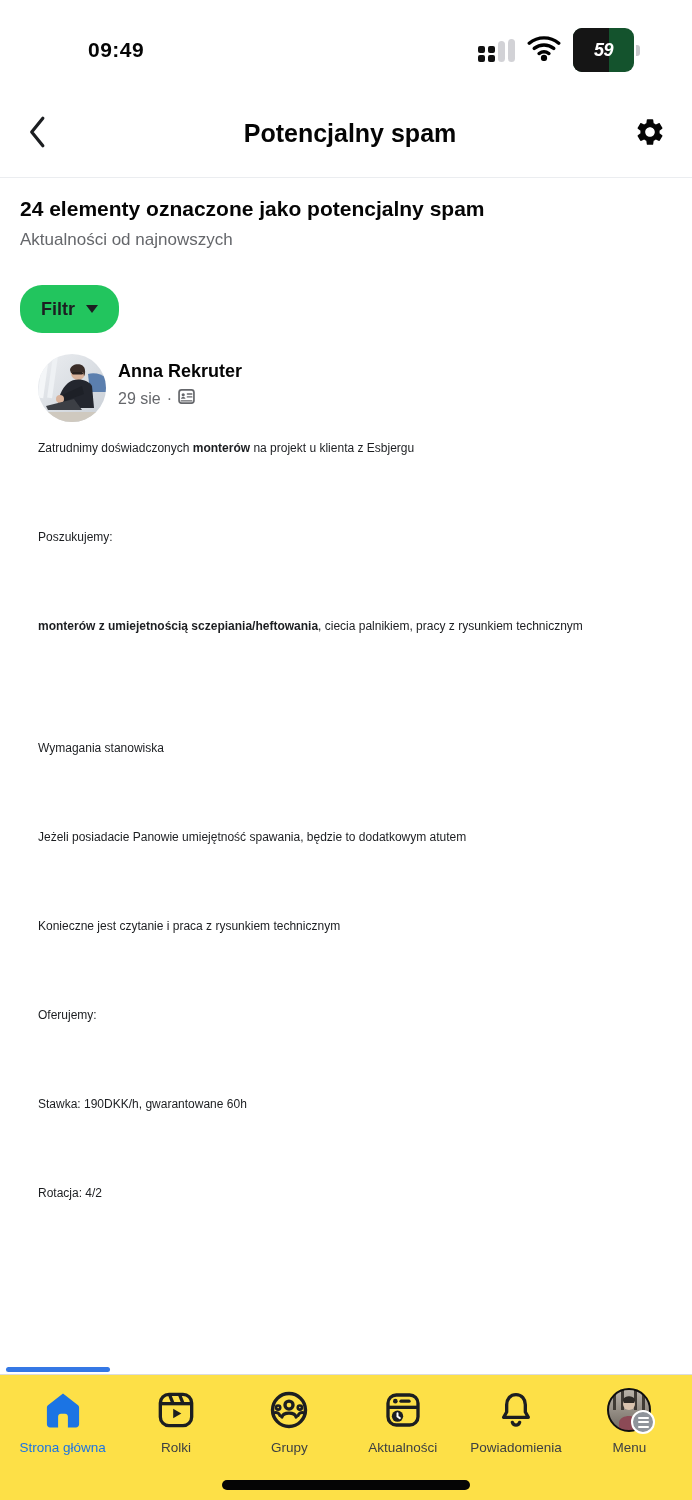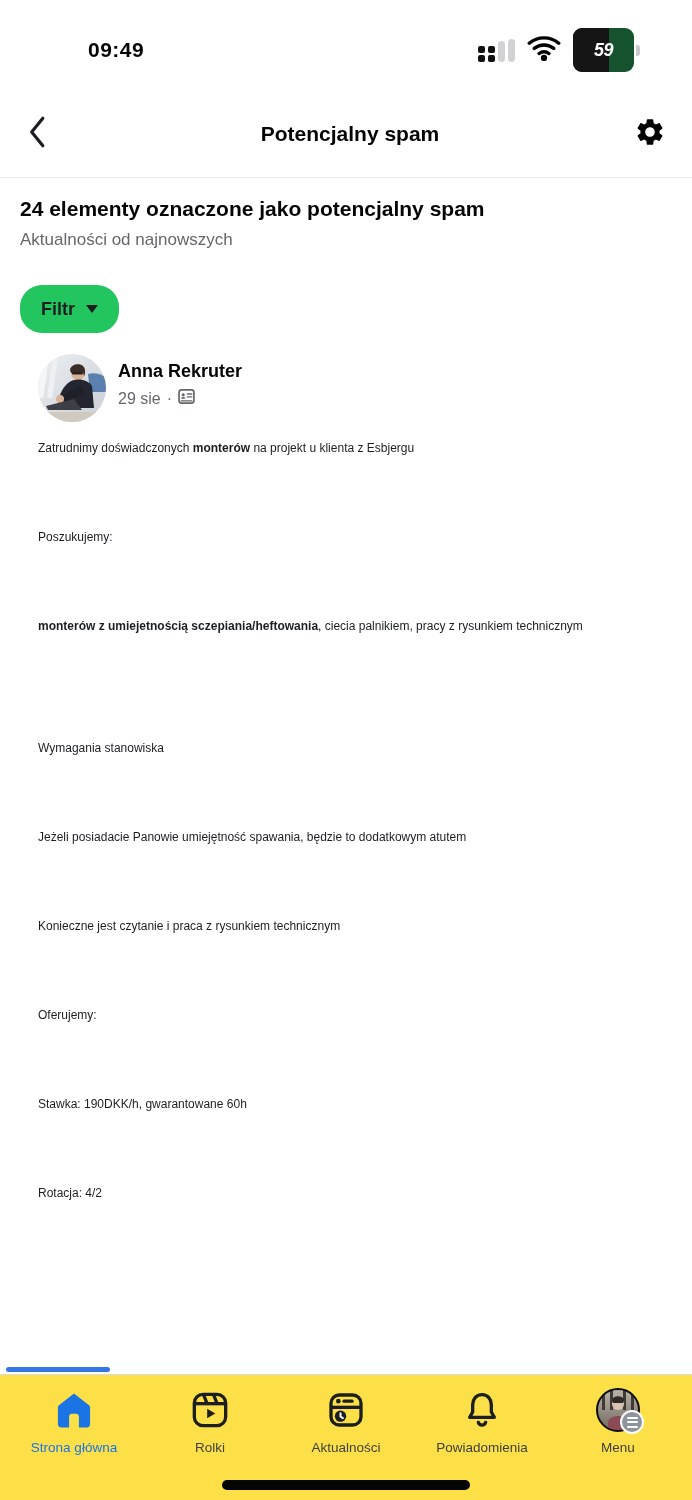--- a/index.html
+++ b/index.html
@@ -20,21 +20,21 @@
   .wifi{display:block;}
   .battery{position:relative;width:61px;height:44px;border-radius:9px;overflow:hidden;background:#14532d;font-style:italic;}
   .battery-fill{position:absolute;left:0;top:0;bottom:0;width:59%;background:#151515;}
   .battery-num{position:absolute;inset:0;display:flex;align-items:center;justify-content:center;
     color:#fff;font-size:18px;font-weight:700;letter-spacing:-.5px;}
   .battery-nub{width:4px;height:11px;border-radius:0 3px 3px 0;background:#c9c9cd;margin-left:2px;}
   .battery-wrap{display:flex;align-items:center;}
   
   .nav-header{position:relative;height:88px;display:flex;align-items:center;justify-content:space-between;
     padding:0 26px;border-bottom:1px solid #ebedf0;}
-  .nav-title{position:absolute;left:8px;right:0;text-align:center;font-size:21px;font-weight:700;pointer-events:none;}
+  .nav-title{position:absolute;left:8px;right:0;text-align:center;font-size:25px;font-weight:700;pointer-events:none;}
   .icon-btn{display:flex;align-items:center;justify-content:center;background:none;border:none;padding:0;cursor:pointer;}
   
   .section{padding:18px 20px 0;}
   .section-heading{font-size:21px;font-weight:700;line-height:1.25;margin:0;}
   .section-sub{font-size:17px;color:#65676b;margin-top:8px;}
   .filter-btn{margin-top:35px;display:inline-flex;align-items:center;gap:11px;height:48px;padding:0 21px;
     border:none;border-radius:22px;background:#22c55e;font-family:inherit;font-size:18px;font-weight:600;color:#1c1e21;cursor:pointer;}
   .caret-down{width:0;height:0;border-left:6px solid transparent;border-right:6px solid transparent;border-top:8px solid #1c1e21;}
   
   .post-header{display:flex;gap:12px;margin:21px 20px 0 38px;}
@@ -201,20 +201,33 @@
         <svg width="40" height="40" viewBox="0 0 24 24" fill="none">
           <rect x="2.6" y="2.6" width="18.8" height="18.8" rx="5.2" stroke="#1c1e21" stroke-width="2"></rect>
           <path d="M2.8 8.2h18.4" stroke="#1c1e21" stroke-width="2"></path>
           <path d="M8.2 3l2 5M14.2 3l2 5" stroke="#1c1e21" stroke-width="2" stroke-linecap="round"></path>
           <path d="M10.3 11.2l4.9 2.9-4.9 2.9z" fill="#1c1e21"></path>
         </svg>
       </span>
       <span class="tab-label">Rolki</span>
     </button>
 
+    <button class="tab-item">
+      <span class="tab-icon">
+        <svg width="42" height="42" viewBox="0 0 24 24" fill="none">
+          <circle cx="12" cy="12" r="9.4" stroke="#1c1e21" stroke-width="2"></circle>
+          <circle cx="12" cy="9.2" r="2.3" stroke="#1c1e21" stroke-width="1.9"></circle>
+          <path d="M7.9 16c.8-3 7.4-3 8.2 0" stroke="#1c1e21" stroke-width="1.9" stroke-linecap="round"></path>
+          <path d="M3.4 13.6c1.6-.5 3 .2 3.4 1.6M20.6 13.6c-1.6-.5-3 .2-3.4 1.6" stroke="#1c1e21" stroke-width="1.7" stroke-linecap="round"></path>
+          <circle cx="5.8" cy="10.6" r="1.2" stroke="#1c1e21" stroke-width="1.5"></circle>
+          <circle cx="18.2" cy="10.6" r="1.2" stroke="#1c1e21" stroke-width="1.5"></circle>
+        </svg>
+      </span>
+      <span class="tab-label">Grupy</span>
+    </button>
 
     <button class="tab-item">
       <span class="tab-icon">
         <svg width="40" height="40" viewBox="0 0 24 24" fill="none">
           <rect x="3" y="3" width="18" height="18" rx="5" stroke="#1c1e21" stroke-width="2"></rect>
           <path d="M3.2 10.4h17.6" stroke="#1c1e21" stroke-width="2"></path>
           <circle cx="7.4" cy="6.7" r="1.4" fill="#1c1e21"></circle>
           <path d="M10.8 6.7h4.8" stroke="#1c1e21" stroke-width="2" stroke-linecap="round"></path>
           <circle cx="8.7" cy="15.7" r="3.4" fill="#1c1e21"></circle>
           <path d="M8.7 14v1.9l1.4 1" stroke="#fff" stroke-width="1.2" stroke-linecap="round"></path>

